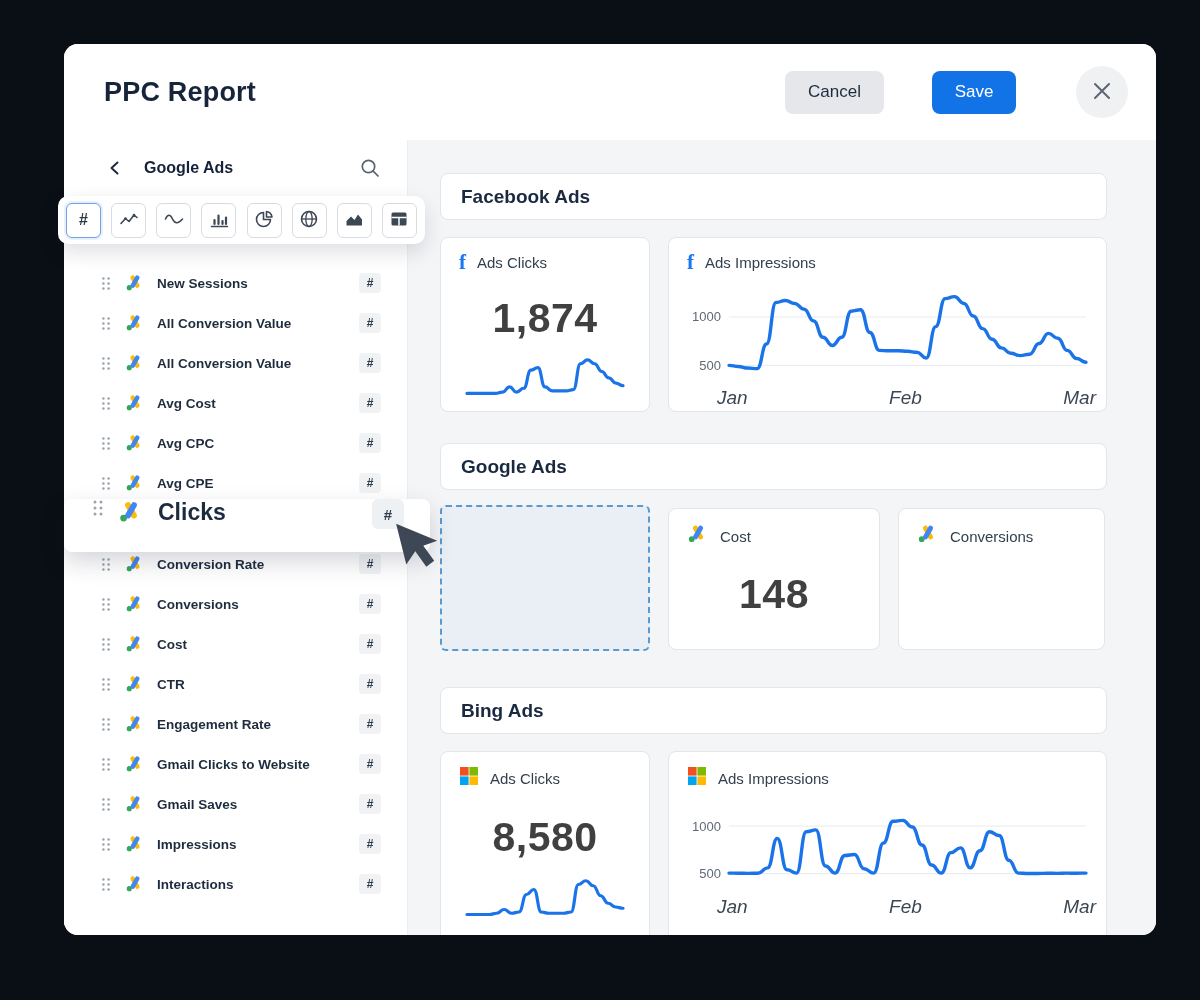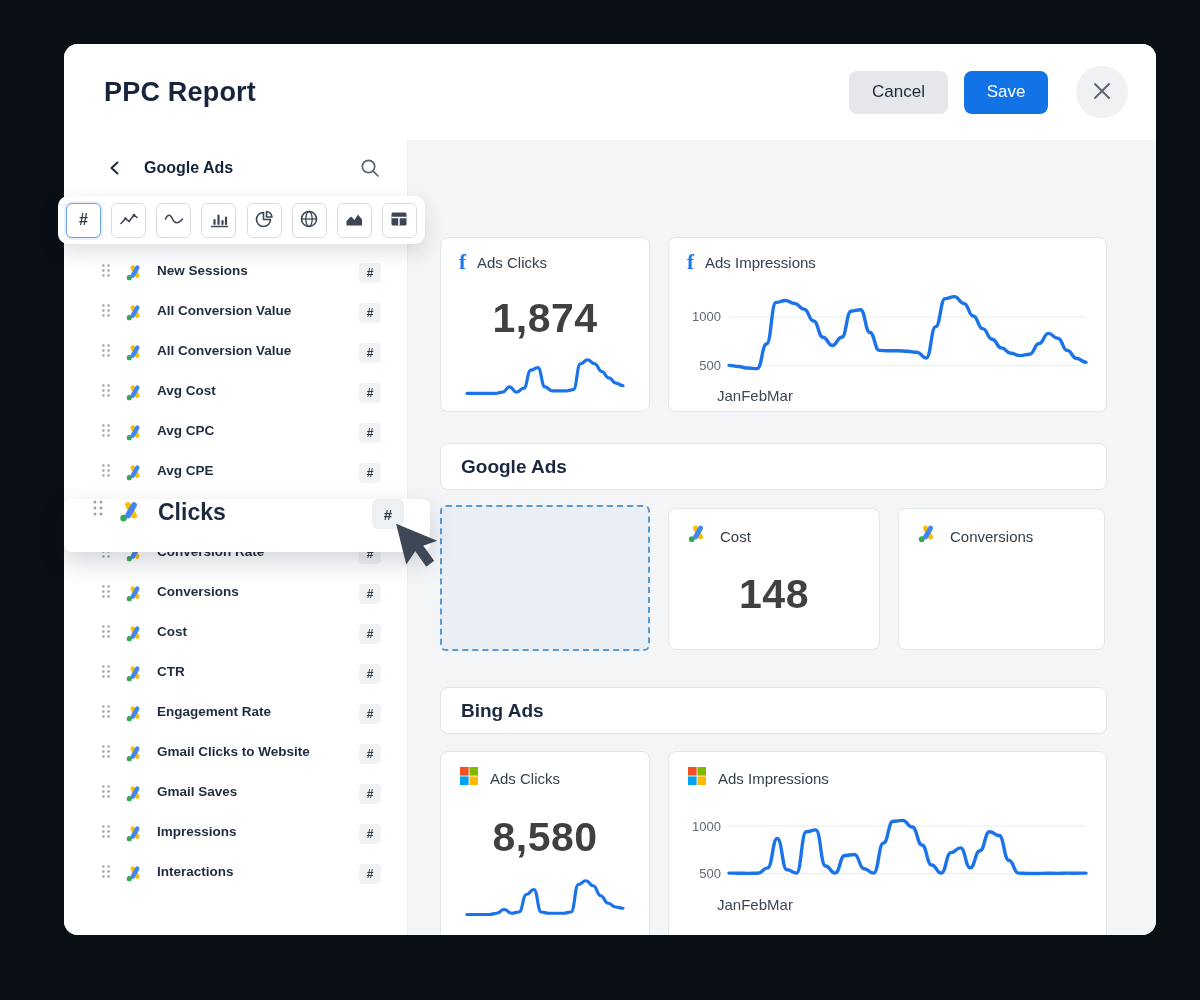--- a/index.html
+++ b/index.html
@@ -3,41 +3,41 @@
 <meta charset="utf-8">
 <style>
   * { margin:0; padding:0; box-sizing:border-box; }
   html,body { width:1200px; height:1000px; }
   body { background:#0a0e15; font-family:"Liberation Sans", sans-serif; position:relative; overflow:hidden; }
 
   
   .modal { position:absolute; left:64px; top:44px; width:1092px; height:891px;
            background:#ffffff; border-radius:14px; overflow:hidden; }
   .modal-header { height:96px; display:flex; align-items:center; padding:0 28px 0 40px;
-                  background:#fff; }
+                  background:#fff;gap:32px; }
   .modal-title { font-size:27px; font-weight:800; color:#17243c; letter-spacing:.2px; flex:1; }
   .btn { border:none; border-radius:8px; font-size:17px; font-family:inherit; cursor:pointer;
          height:43px; display:inline-flex; align-items:center; justify-content:center; }
   .btn-cancel { background:#e5e7ea; color:#1d2b3f; width:99px; margin-right:16px; }
   .btn-save { background:#1273e6; color:#ffffff; width:84px; margin-right:28px; }
   .btn-close { width:52px; height:52px; border-radius:50%; background:#f0f1f3; border:none;
                display:flex; align-items:center; justify-content:center; cursor:pointer; }
 
   .modal-body { display:flex; height:795px; }
 
   
   .sidebar { width:344px; background:#ffffff; border-right:1px solid #eceef1;
              display:flex; flex-direction:column; }
   .sidebar-subheader { height:56px; display:flex; align-items:center; padding:0 26px 0 44px; }
   .back-chevron { margin-right:22px; display:flex; cursor:pointer; }
   .source-label { font-size:16px; font-weight:700; color:#15223a; flex:1; }
   .search-btn { background:none; border:none; cursor:pointer; display:flex; }
   .toolbar-space { height:48px; }
   .metrics-list { flex:1; padding-top:19px; overflow:hidden; }
-  .metric-row { height:40px; display:flex; padding:0 26px 0 37px; cursor:grab; }
+  .metric-row { height:40px; display:flex; align-items:center; padding:0 26px 0 37px; cursor:grab; }
   .metric-spacer { height:41px; }
   .drag-handle { display:flex; margin-right:14px; cursor:grab; }
   .gads-icon { display:flex; margin-right:12px; }
   .metric-label { flex:1; font-size:13.5px; font-weight:700; color:#1e2c3e; }
   .metric-badge { width:22px; height:20px; background:#f0f2f4; border-radius:4px;
                   font-size:12px; font-weight:700; color:#313d4c;
                   display:flex; align-items:center; justify-content:center; }
 
   
   .widget-toolbar { position:absolute; left:58px; top:196px; width:367px; height:48px; z-index:30;
@@ -60,22 +60,22 @@
   
   .main { flex:1; background:#f4f5f7; position:relative; overflow:hidden; }
   .section-header { position:absolute; left:32px; width:667px; height:47px; background:#fff;
                     border:1px solid #e2e5e9; border-radius:8px; display:flex; align-items:center;
                     padding-left:20px; font-size:19px; font-weight:700; color:#1b2940; }
   .card { position:absolute; background:#fff; border:1px solid #e2e5e9; border-radius:8px; cursor:grab; }
   .card-head { display:flex; align-items:center; gap:11px; padding:14px 0 0 18px; }
   .card-label { font-size:15px; color:#33404e; }
   .big-number { text-align:center; font-size:41px; font-weight:800; color:#404040; letter-spacing:.5px; }
   .spark-wrap { display:flex; justify-content:center; }
-  .xlabels { display:flex; justify-content:flex-start; padding:2px 10px 0 48px;
-             font-size:15px; color:#3c4754; }
+  .xlabels { display:flex; justify-content:space-between; padding:2px 10px 0 48px;
+             font-size:19px; color:#3c4754;font-style:italic; }
   .drop-zone { position:absolute; left:32px; top:365px; width:210px; height:146px;
                background:#e9eff5; border:2px dashed #5b9ad0; border-radius:6px; }
 
   .grid { stroke:#e8eaed; stroke-width:1; }
   .ytick { font-size:13px; fill:#5f6a76; text-anchor:end; font-family:"Liberation Sans",sans-serif; }
   .chart-line { fill:none; stroke:#1a73e8; stroke-width:3.4; stroke-linecap:round; stroke-linejoin:round; }
   svg.spark .chart-line { stroke-width:3.2; }
 
   .fb-f { font-family:"Liberation Serif", serif; font-weight:700; font-size:21px; color:#1877f2; line-height:1; }
 </style>
@@ -472,20 +472,21 @@
               </svg>
     </span>
     <span class="metric-label">Interactions</span>
     <span class="metric-badge">#</span>
   </div>
 </div>
     </div>
 
     <div class="main">
 
+      <div class="section-header" style="top:33px">Facebook Ads</div>
 
       <div class="card" style="left:32px; top:97px; width:210px; height:175px;">
         <div class="card-head">
           <span class="fb-f">f</span>
           <span class="card-label">Ads Clicks</span>
         </div>
         <div class="big-number" style="margin-top:22px">1,874</div>
         <div class="spark-wrap" style="margin-top:8px">
             <svg class="spark" width="162" height="52">
               <path class="chart-line" d="M3 43.41935483870968 C6.545454545454545 43.41935483870968 6.545454545454545 43.41935483870968 10.09090909090909 43.41935483870968 C13.636363636363635 43.41935483870968 13.636363636363635 43.41935483870968 17.18181818181818 43.41935483870968 C20.727272727272727 43.41935483870968 20.727272727272727 43.41935483870968 24.272727272727273 43.41935483870968 C27.81818181818182 43.41935483870968 27.81818181818182 43.41935483870968 31.363636363636363 43.41935483870968 C34.90909090909091 43.41935483870968 34.90909090909091 42.12903225806452 38.45454545454545 42.12903225806452 C42 42.12903225806452 42 36.96774193548387 45.54545454545455 36.96774193548387 C49.09090909090909 36.96774193548387 49.09090909090909 42.12903225806452 52.63636363636363 42.12903225806452 C56.18181818181818 42.12903225806452 56.18181818181818 38.25806451612903 59.72727272727273 38.25806451612903 C63.272727272727266 38.25806451612903 63.272727272727266 20.193548387096776 66.81818181818181 20.193548387096776 C70.36363636363636 20.193548387096776 70.36363636363636 17.612903225806452 73.9090909090909 17.612903225806452 C77.45454545454545 17.612903225806452 77.45454545454545 36.96774193548387 81 36.96774193548387 C84.54545454545455 36.96774193548387 84.54545454545455 40.83870967741935 88.0909090909091 40.83870967741935 C91.63636363636364 40.83870967741935 91.63636363636364 40.83870967741935 95.18181818181819 40.83870967741935 C98.72727272727272 40.83870967741935 98.72727272727272 40.83870967741935 102.27272727272727 40.83870967741935 C105.81818181818181 40.83870967741935 105.81818181818181 39.54838709677419 109.36363636363636 39.54838709677419 C112.9090909090909 39.54838709677419 112.9090909090909 13.741935483870968 116.45454545454545 13.741935483870968 C120 13.741935483870968 120 9.870967741935484 123.54545454545455 9.870967741935484 C127.0909090909091 9.870967741935484 127.0909090909091 13.741935483870968 130.63636363636363 13.741935483870968 C134.1818181818182 13.741935483870968 134.1818181818182 21.483870967741936 137.72727272727272 21.483870967741936 C141.27272727272725 21.483870967741936 141.27272727272725 27.93548387096774 144.8181818181818 27.93548387096774 C148.36363636363637 27.93548387096774 148.36363636363637 33.096774193548384 151.9090909090909 33.096774193548384 C155.45454545454544 33.096774193548384 155.45454545454544 35.677419354838705 159 35.677419354838705" style="stroke:#1a73e8"></path>

